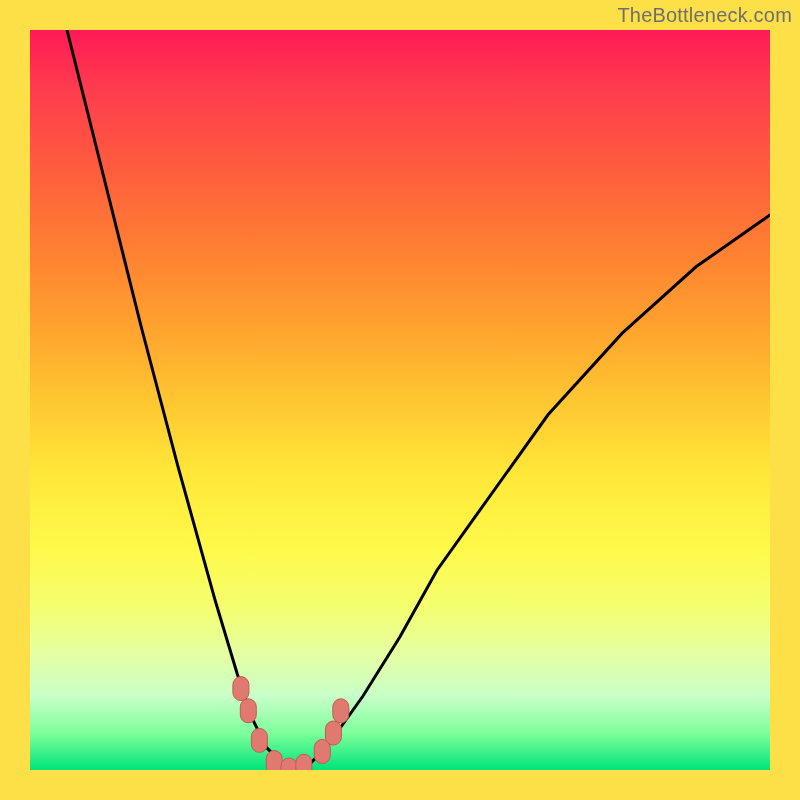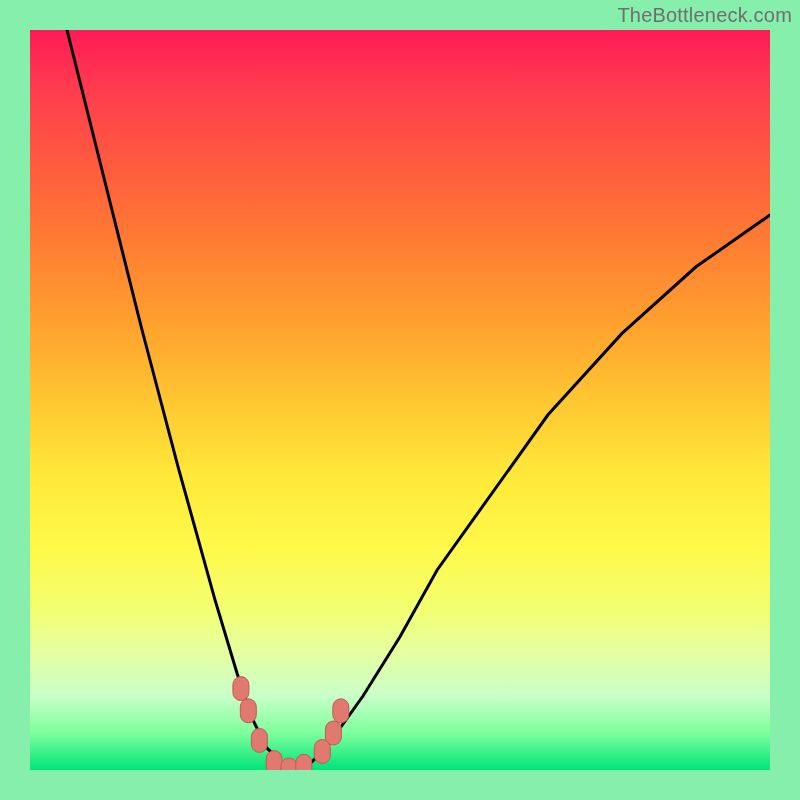--- a/index.html
+++ b/index.html
@@ -8,21 +8,21 @@
     width: 800px;
     height: 800px;
     background: #000;
     font-family: Arial, Helvetica, sans-serif;
     overflow: hidden;
   }
   .frame {
     position: relative;
     width: 800px;
     height: 800px;
-    background: #86efac;
+    background: #fde047;
   }
   .plot {
     position: absolute;
     left: 30px;
     top: 30px;
     width: 740px;
     height: 740px;
     background: linear-gradient(
       to bottom,
       #ff1a56 0%,

